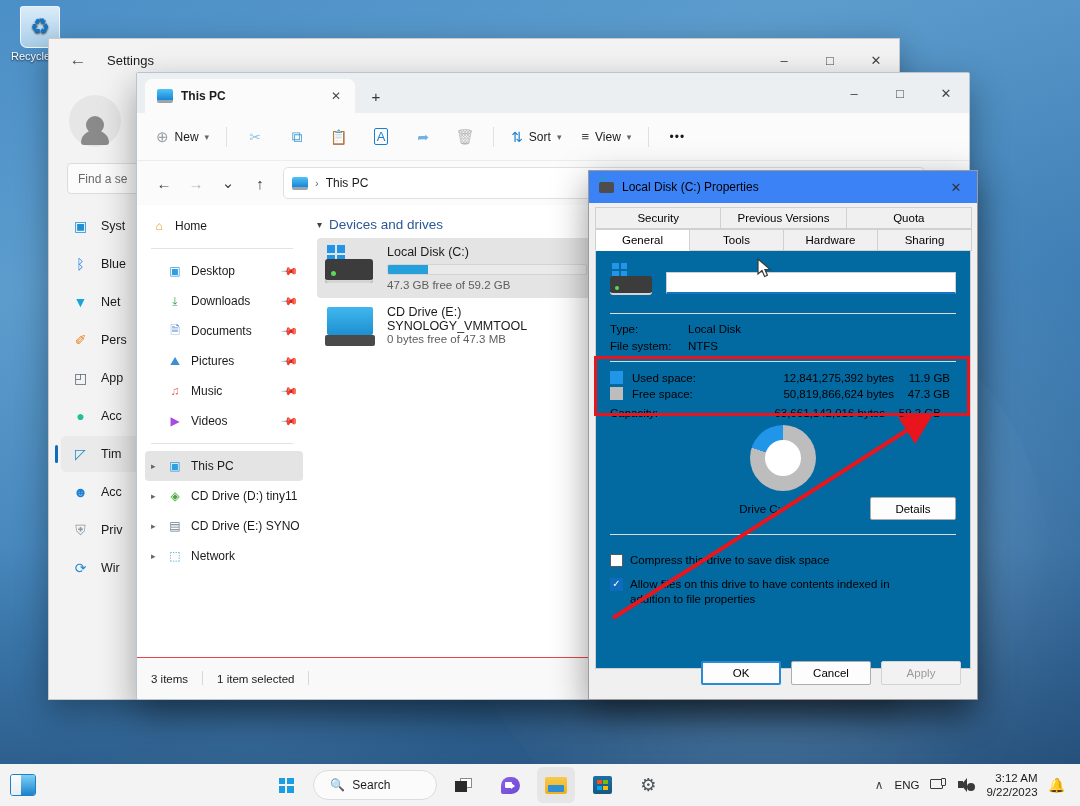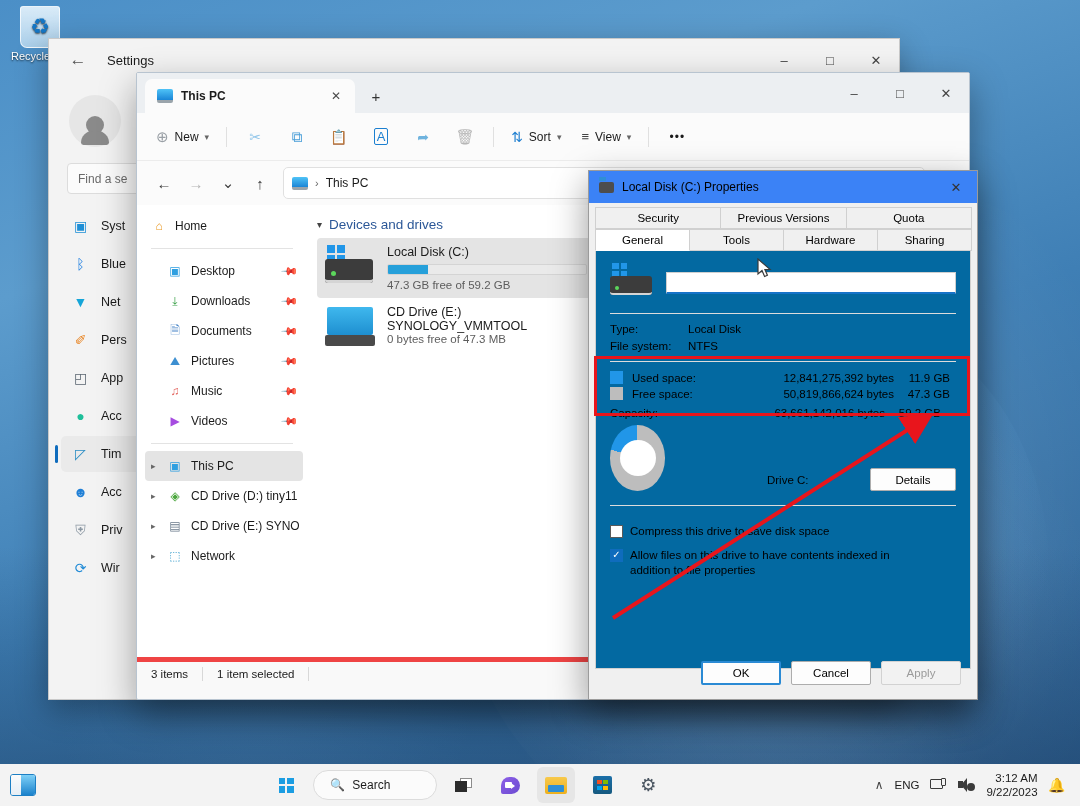--- a/index.html
+++ b/index.html
@@ -143,22 +143,22 @@
   .drive-tile { display:flex; gap:12px; padding:7px 8px; border-radius:4px;
                 width:314px; align-items:flex-start; }
   .drive-tile.selected { background:#e4e4e4; }
   .drive-icon { width:50px; height:46px; position:relative; flex:0 0 50px; }
   .drive-name { font-size:12.5px; color:#1b1b1b; }
   .drive-bar { width:200px; height:11px; background:#eaeaea; border:1px solid #d4d4d4;
                border-radius:2px; margin:5px 0 4px; overflow:hidden; }
   .drive-bar > i { display:block; height:100%; background:#26a0da; }
   .drive-sub { font-size:11.5px; color:#5d5d5d; }
 
-  #explorer-status { height:28px; border-top:5px solid #ef4444; background:#f9f9f9;
-                     display:flex; align-items:center; padding:0 14px; gap:14px;
+  #explorer-status { height:28px; border-top:1px solid #ef4444; background:#f9f9f9;
+                     display:flex; align-items:flex-end; padding:0 14px; gap:14px;
                      font-size:11.5px; color:#1b1b1b; }
   #explorer-status .divider { width:1px; height:14px; background:#d8d8d8; }
 
   
   #props-dialog {
     position:absolute; left:588px; top:170px; width:390px; height:530px;
     background:#f0f0f0; border:1px solid #9b9b9b;
     box-shadow:0 12px 34px rgba(0,0,0,.40); font-size:12px; color:#000;
   }
   #props-title { height:32px; display:flex; align-items:center; gap:8px;
@@ -190,21 +190,21 @@
   .legend-row { display:flex; align-items:center; font-size:11.5px; margin:3px 0; }
   .legend-sw { width:13px; height:13px; margin-right:9px; }
   .legend-name { width:112px; }
   .legend-bytes { width:150px; text-align:right; }
   .legend-gb { width:56px; text-align:right; }
   .cap-row { display:flex; font-size:11.5px; margin-top:7px; }
   .cap-label { width:125px; }
   .cap-bytes { width:150px; text-align:right; }
   .cap-gb { width:56px; text-align:right; }
 
-  #donut-wrap { display:flex; align-items:flex-end; margin-top:6px; }
+  #donut-wrap { display:flex; flex-direction:column; align-items:center; margin-top:6px; }
   #donut { width:66px; height:66px; border-radius:50%;
            background: conic-gradient(from 0deg, #bdbdbd 0deg 288deg, #2196e8 288deg 360deg);
            display:flex; align-items:center; justify-content:center; }
   #donut::after { content:""; width:36px; height:36px; border-radius:50%; background:#fff; }
   #drive-caption-row { display:flex; align-items:center; width:100%; margin-top:6px; }
   #drive-caption { flex:1; text-align:center; font-size:11.5px; padding-left:40px; }
   #details-btn { width:86px; height:23px; background:#fdfdfd; border:1px solid #adadad;
                  border-radius:2px; font-size:11.5px; display:flex; align-items:center;
                  justify-content:center; }
   .chk-row { display:flex; align-items:flex-start; gap:7px; font-size:11.5px;

